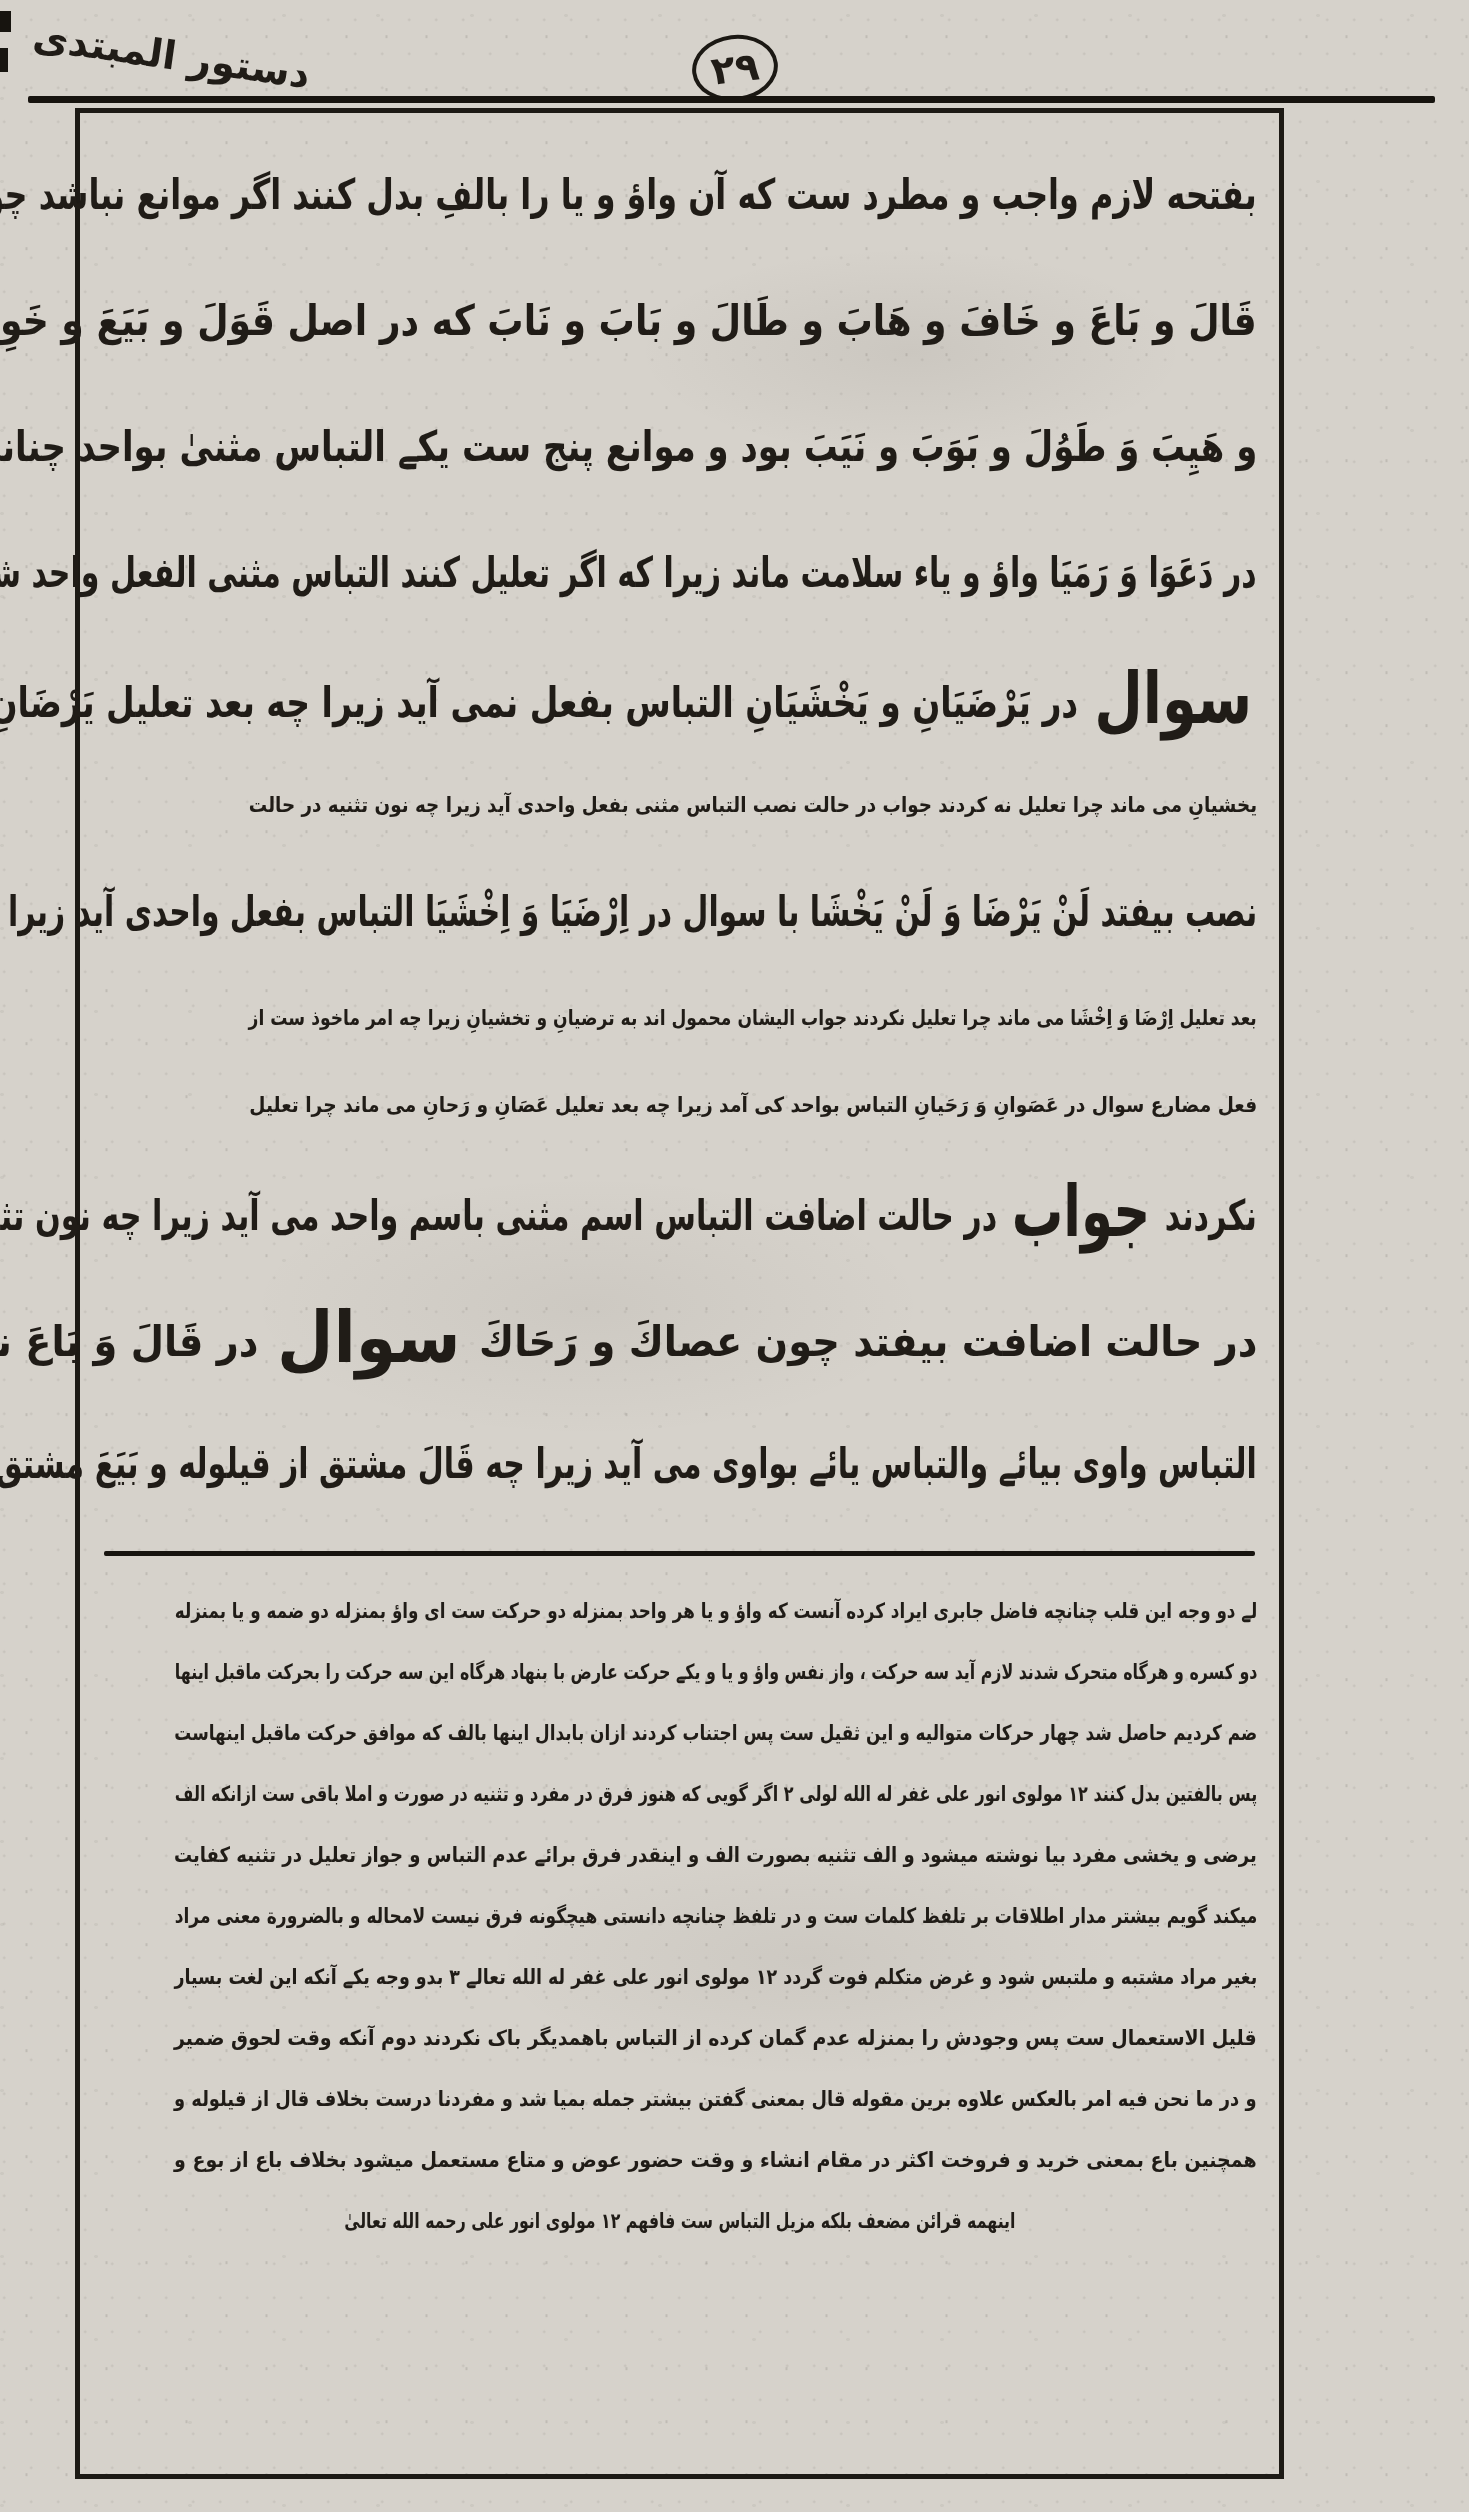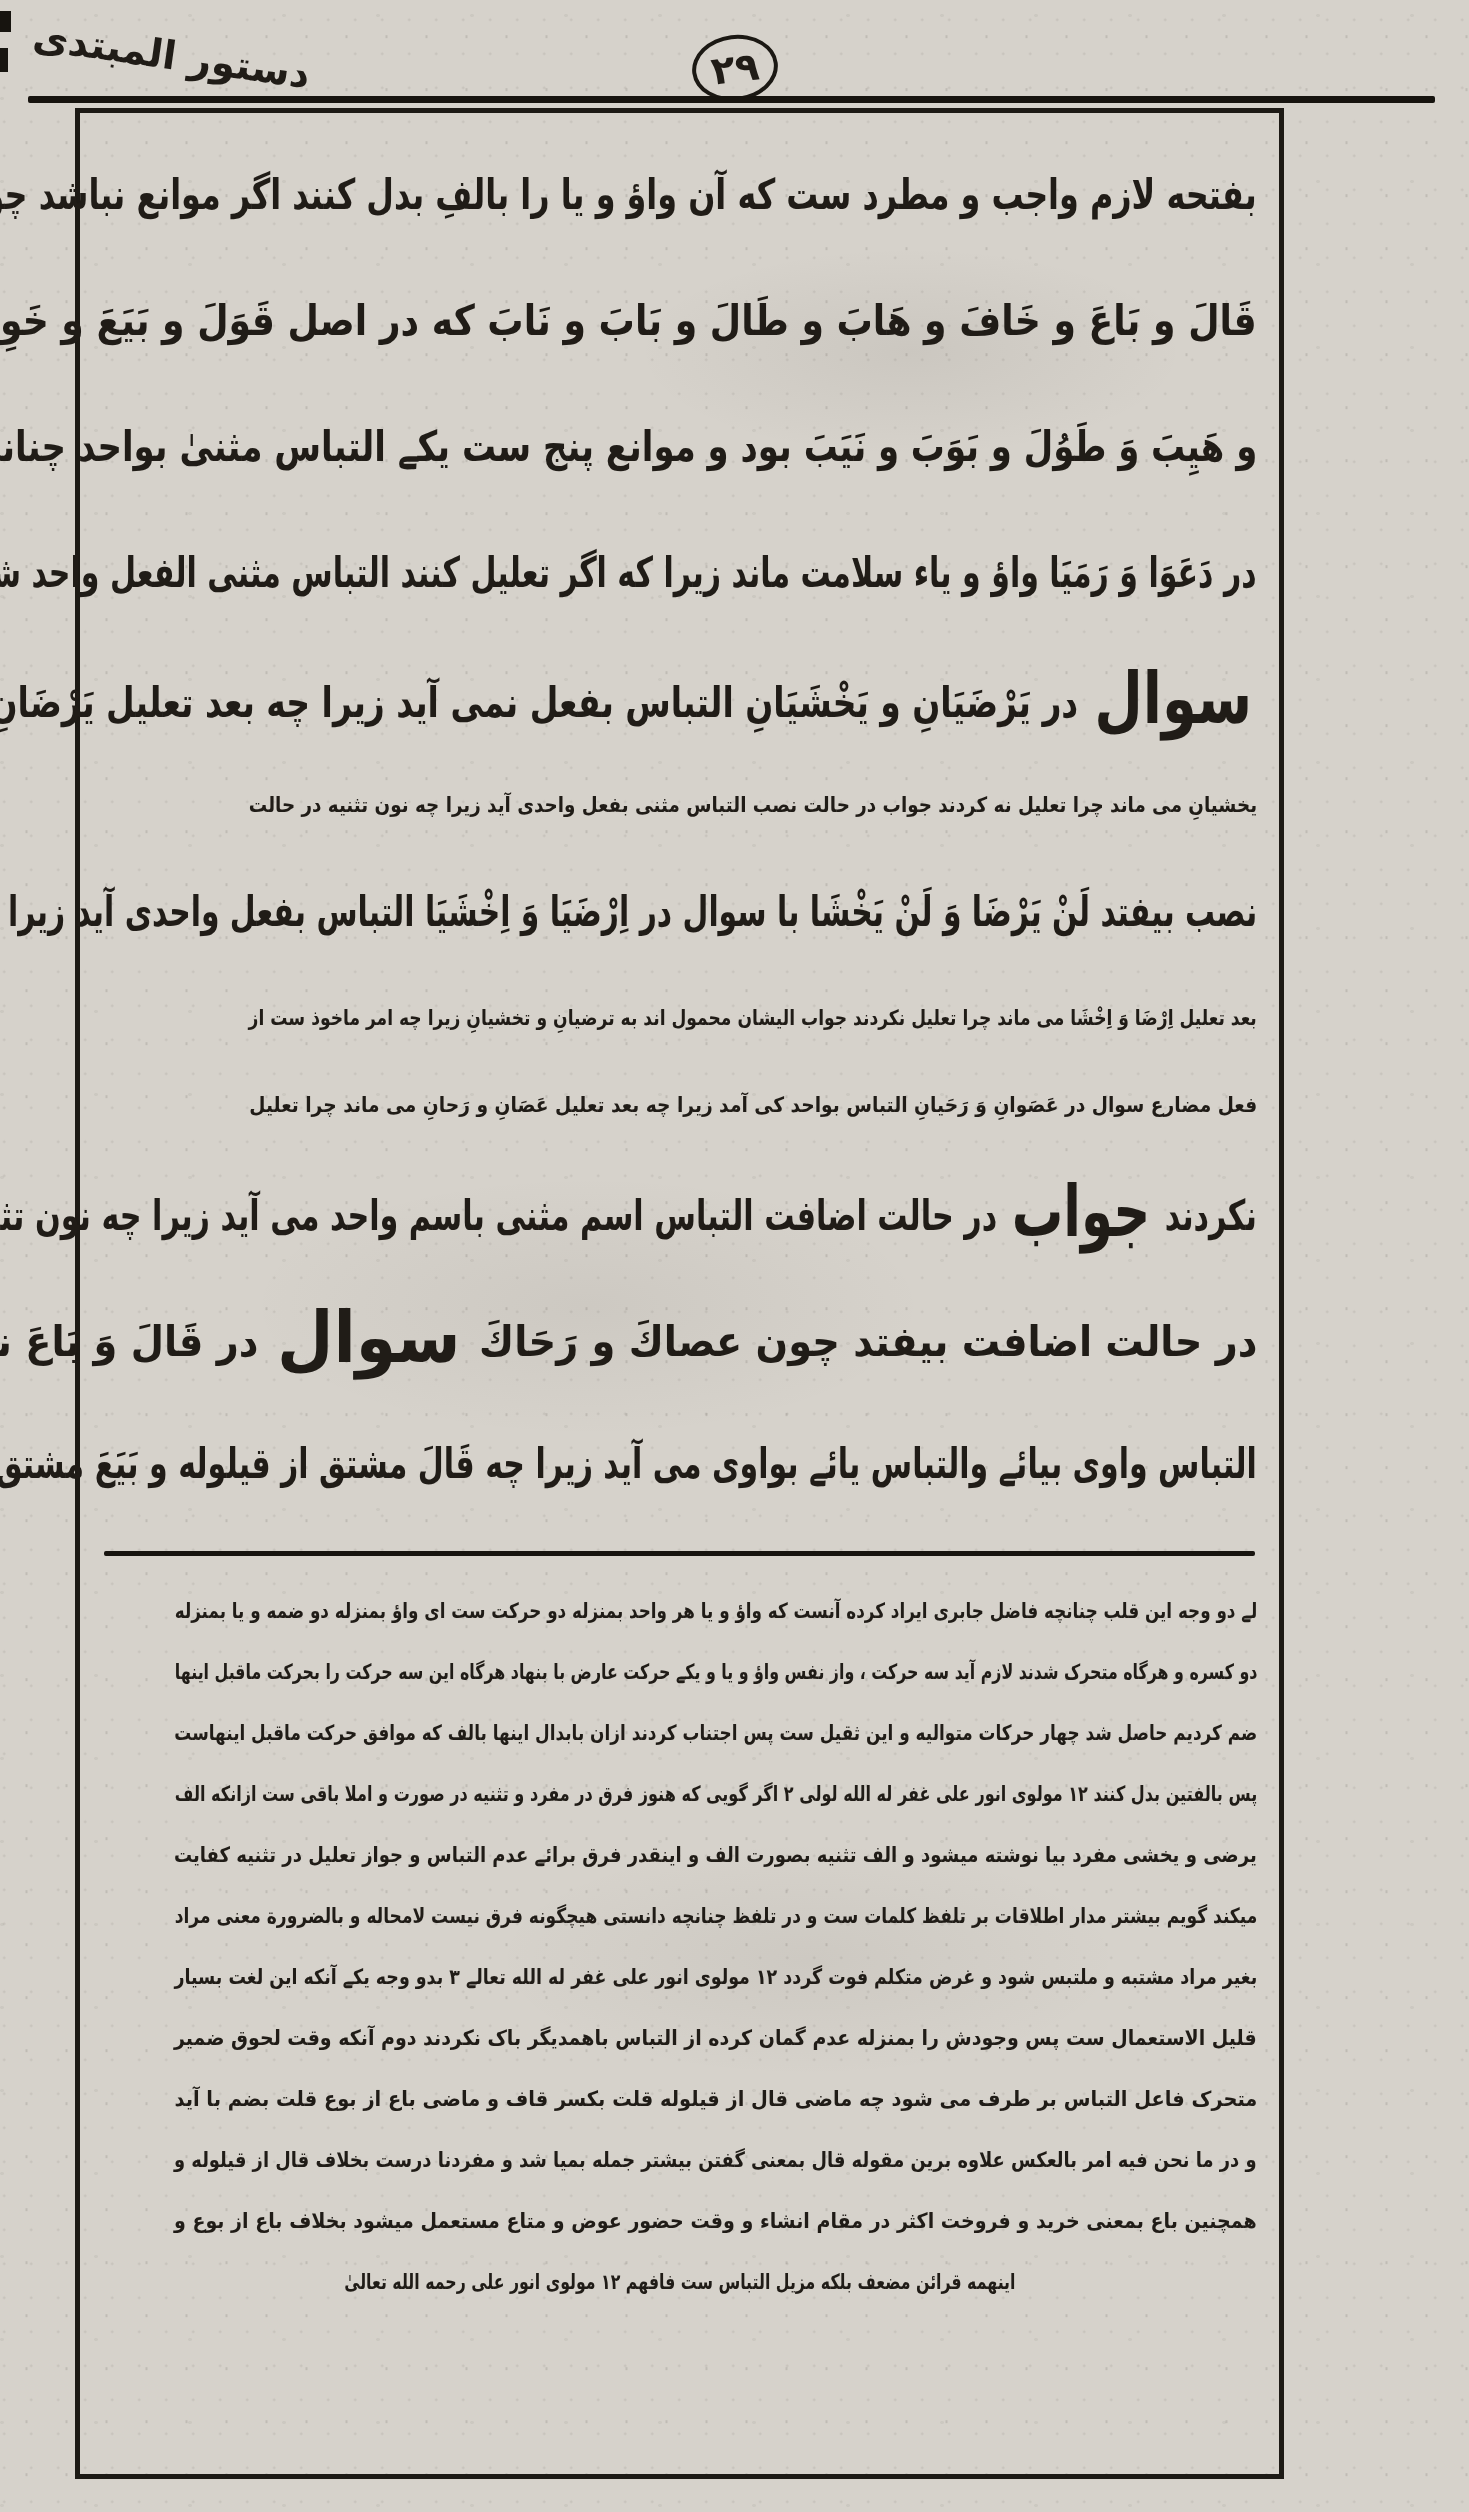--- a/index.html
+++ b/index.html
@@ -157,23 +157,20 @@
         <div class="fline">
           <span class="fit" style="transform: scaleX(0.8126);">میکند گویم بیشتر مدار اطلاقات بر تلفظ کلمات ست و در تلفظ چنانچه دانستی هیچگونه فرق نیست لامحاله و بالضرورة معنی مراد</span>
         </div>
         <div class="fline">
           <span class="fit" style="transform: scaleX(0.8296);">بغیر مراد مشتبه و ملتبس شود و غرض متکلم فوت گردد ۱۲ مولوی انور علی غفر له الله تعالے ۳ بدو وجه یکے آنکه این لغت بسیار</span>
         </div>
         <div class="fline">
           <span class="fit" style="transform: scaleX(0.9033);">قلیل الاستعمال ست پس وجودش را بمنزله عدم گمان کرده از التباس باهمدیگر باک نکردند دوم آنکه وقت لحوق ضمیر</span>
         </div>
         <div class="fline">
-          <span class="fit" style="transform: scaleX(0.9237);">متحرک فاعل التباس بر طرف می شود چه ماضی قال از قیلوله قلت بکسر قاف و ماضی باع از بوع قلت بضم با آید</span>
-        </div>
-        <div class="fline">
           <span class="fit" style="transform: scaleX(0.8514);">و در ما نحن فیه امر بالعکس علاوه برین مقوله قال بمعنی گفتن بیشتر جمله بمیا شد و مفردنا درست بخلاف قال از قیلوله و</span>
         </div>
         <div class="fline">
           <span class="fit" style="transform: scaleX(0.9063);">همچنین باع بمعنی خرید و فروخت اکثر در مقام انشاء و وقت حضور عوض و متاع مستعمل میشود بخلاف باع از بوع و</span>
         </div>
         <div class="fline centered">
           <span class="fit" style="transform: scaleX(0.7511);">اینهمه قرائن مضعف بلکه مزیل التباس ست فافهم ۱۲ مولوی انور علی رحمه الله تعالیٰ</span>
         </div>
       </div>
   </div>

